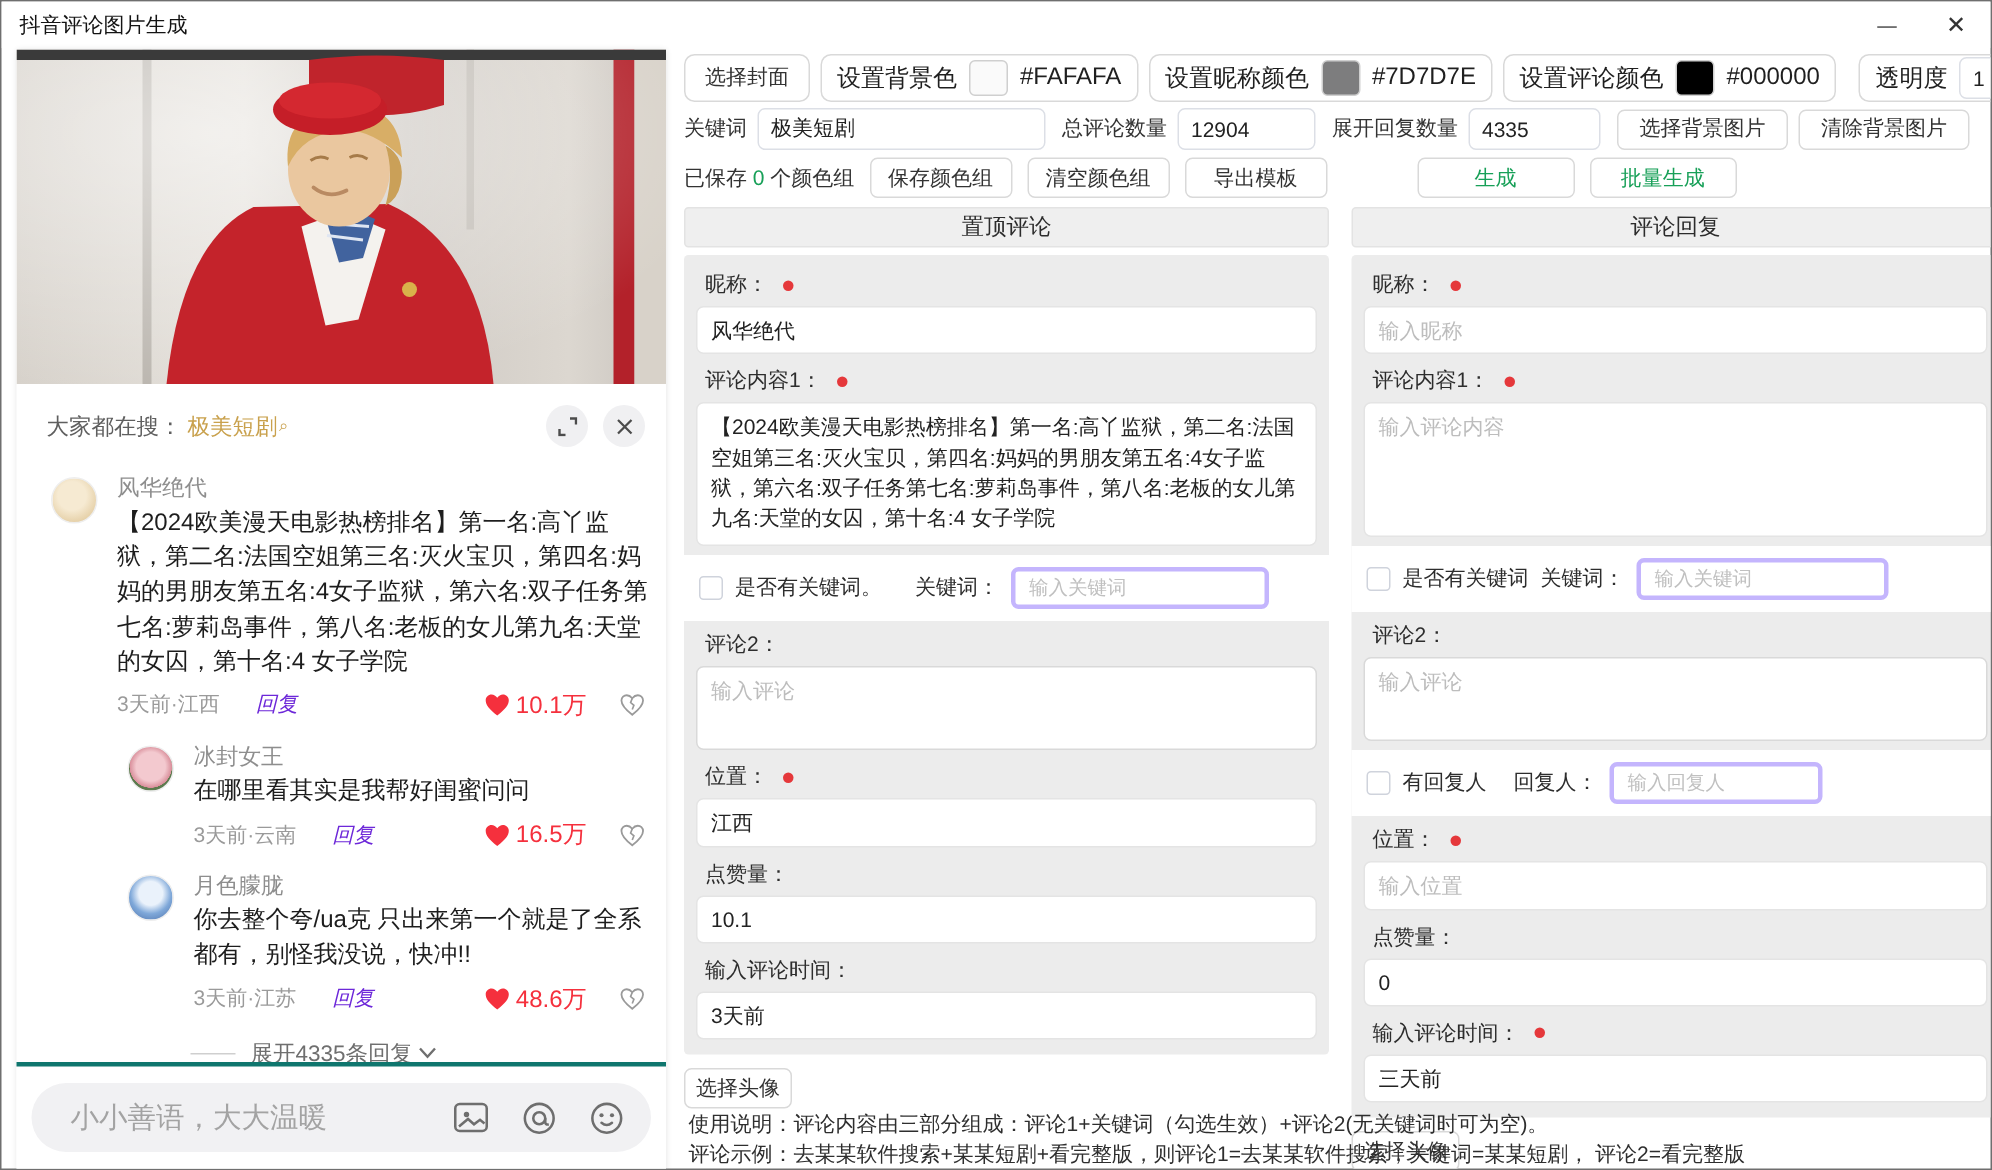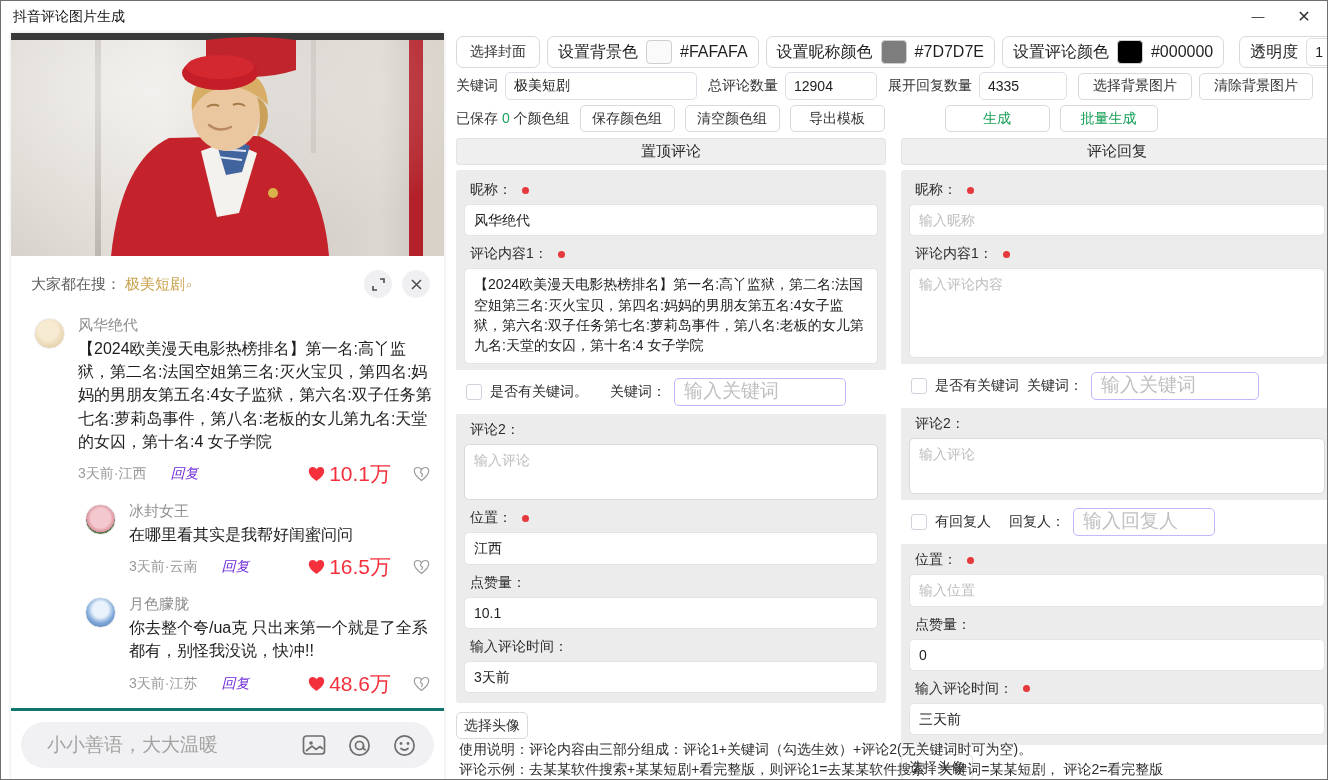--- a/index.html
+++ b/index.html
@@ -28,21 +28,21 @@
   .comment.nested{padding-left:74px;}
   .avatar{flex:0 0 auto;width:31px;height:31px;border-radius:50%;margin-right:13px;margin-top:2px;border:1px solid #eee;}
   .av0{background:radial-gradient(circle at 45% 40%, #f6ead2 0 40%, #e8d4ae 70%, #d9c08f 100%);}
   .av1{background:radial-gradient(circle at 50% 45%, #f3c9cf 0 45%, #d98f9b 65%, #5d7a4e 66% 100%);}
   .av2{background:radial-gradient(circle at 50% 40%, #eaf2fb 0 35%, #7fa8d9 60%, #4a6ea8 100%);}
   .cbody{flex:1;min-width:0;}
   .cname{font-size:15px;color:#8e8e8e;margin-bottom:2px;}
   .ctext{font-size:16px;line-height:1.45;color:#1d1d1d;}
   .cmeta{display:flex;align-items:center;margin-top:7px;font-size:14px;color:#9a9a9a;}
   .creply{margin-left:24px;color:#6d28d9;font-style:italic;}
-  .clikes{margin-left:auto;display:flex;align-items:center;color:#f5303d;font-size:21px;}
+  .clikes{margin-left:auto;display:flex;align-items:center;color:#f5303d;font-size:16px;}
   .clikes svg{margin-right:4px;}
   .cdislike{margin-left:22px;margin-right:4px;display:flex;align-items:center;color:#9a9a9a;}
   .expandrow{display:flex;align-items:center;margin:16px 0 0 116px;font-size:15px;color:#6f6f6f;}
   .expand-line{width:30px;height:1px;background:#cfcfcf;margin-right:10px;}
   .expandrow svg{margin-left:4px;}
   .inputbar-wrap{position:absolute;left:0;bottom:0;width:100%;border-top:3px solid #0f766e;background:#fff;padding:11px 10px 13px 10px;}
   .inputbar{height:46px;border-radius:23px;background:#f1f1f3;display:flex;align-items:center;padding:0 18px 0 26px;}
   .inputbar .ph{font-size:19px;color:#a3a3a3;flex:1;}
   .inputbar .icons{display:flex;align-items:center;gap:22px;color:#6e6e6e;}
   
@@ -62,21 +62,21 @@
   .panel{position:absolute;top:137px;}
   .panel-h{height:27px;background:#efefef;border:1px solid #e3e3e3;border-radius:3px;display:flex;align-items:center;justify-content:center;font-size:15px;color:#2c2c2c;}
   .panel-b{margin-top:5px;background:#ececec;border-radius:3px;padding:8px 0 10px 0;}
   .plabel{display:flex;align-items:center;font-size:14px;color:#2d2d2d;padding:3px 14px 5px 14px;}
   .dot{width:7px;height:7px;border-radius:50%;background:#e5383b;margin-left:10px;}
   .pfield{display:block;margin:0 8px 6px 8px;width:calc(100% - 16px);background:#fff;border:1px solid #e4e4e4;border-radius:5px;
           padding:5px 9px;font-size:14px;color:#222;font-family:inherit;line-height:1.45;resize:none;}
   .pfield::placeholder{color:#bdbdbd;}
   .strip{background:#fff;display:flex;align-items:center;padding:8px 10px;margin:2px 0 4px 0;font-size:14px;color:#2d2d2d;gap:8px;}
   .cbx{width:16px;height:16px;border:1px solid #cfd3dc;border-radius:3px;background:#fff;flex:0 0 auto;}
-  .sinput{height:28px;border:1px solid #c4b5fd;border-radius:5px;padding:0 9px;font-size:19px;font-family:Liberation Mono, monospace;color:#222;flex:0 0 auto;}
+  .sinput{height:28px;border:3px solid #c4b5fd;border-radius:5px;padding:0 9px;font-size:13px;font-family:Liberation Mono, monospace;color:#222;flex:0 0 auto;}
   .sinput::placeholder{color:#c0c0c0;}
   .below{margin-top:9px;}
   
   .instructions{position:absolute;left:458px;top:738px;font-size:14px;color:#2e2e2e;line-height:1.45;}
 </style>
 </head>
 <body>
 
 <div class="window">
 

